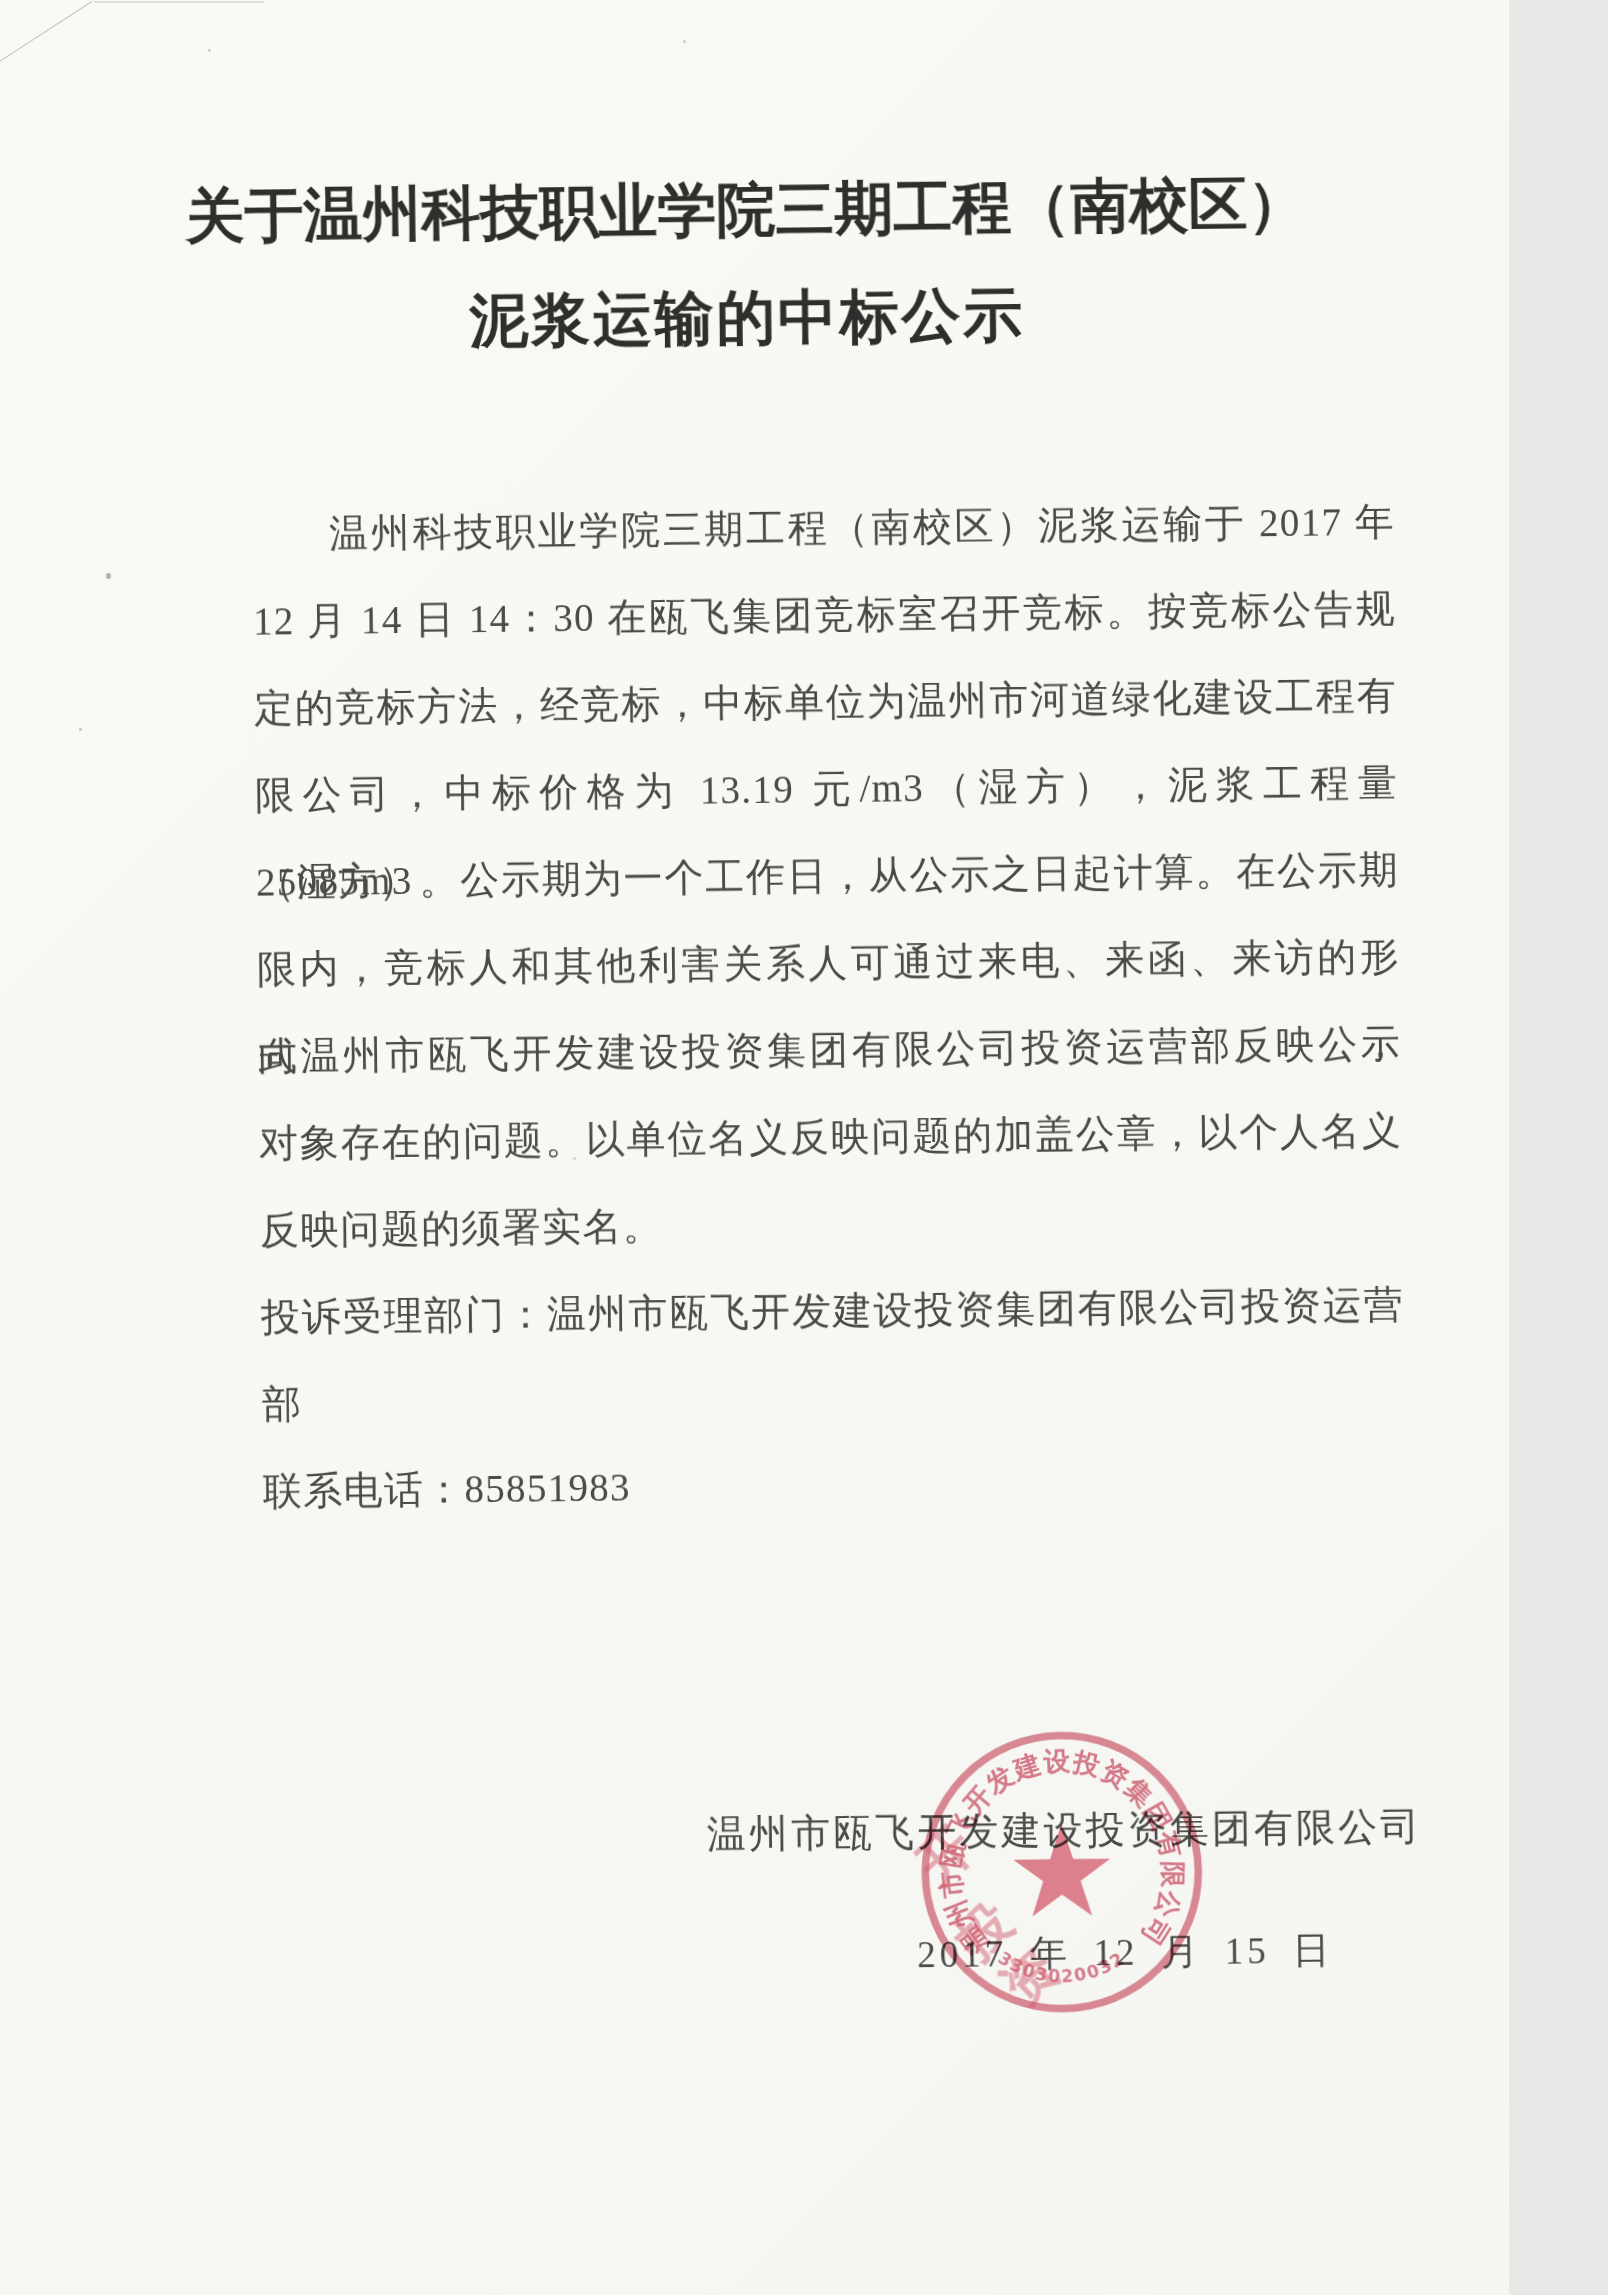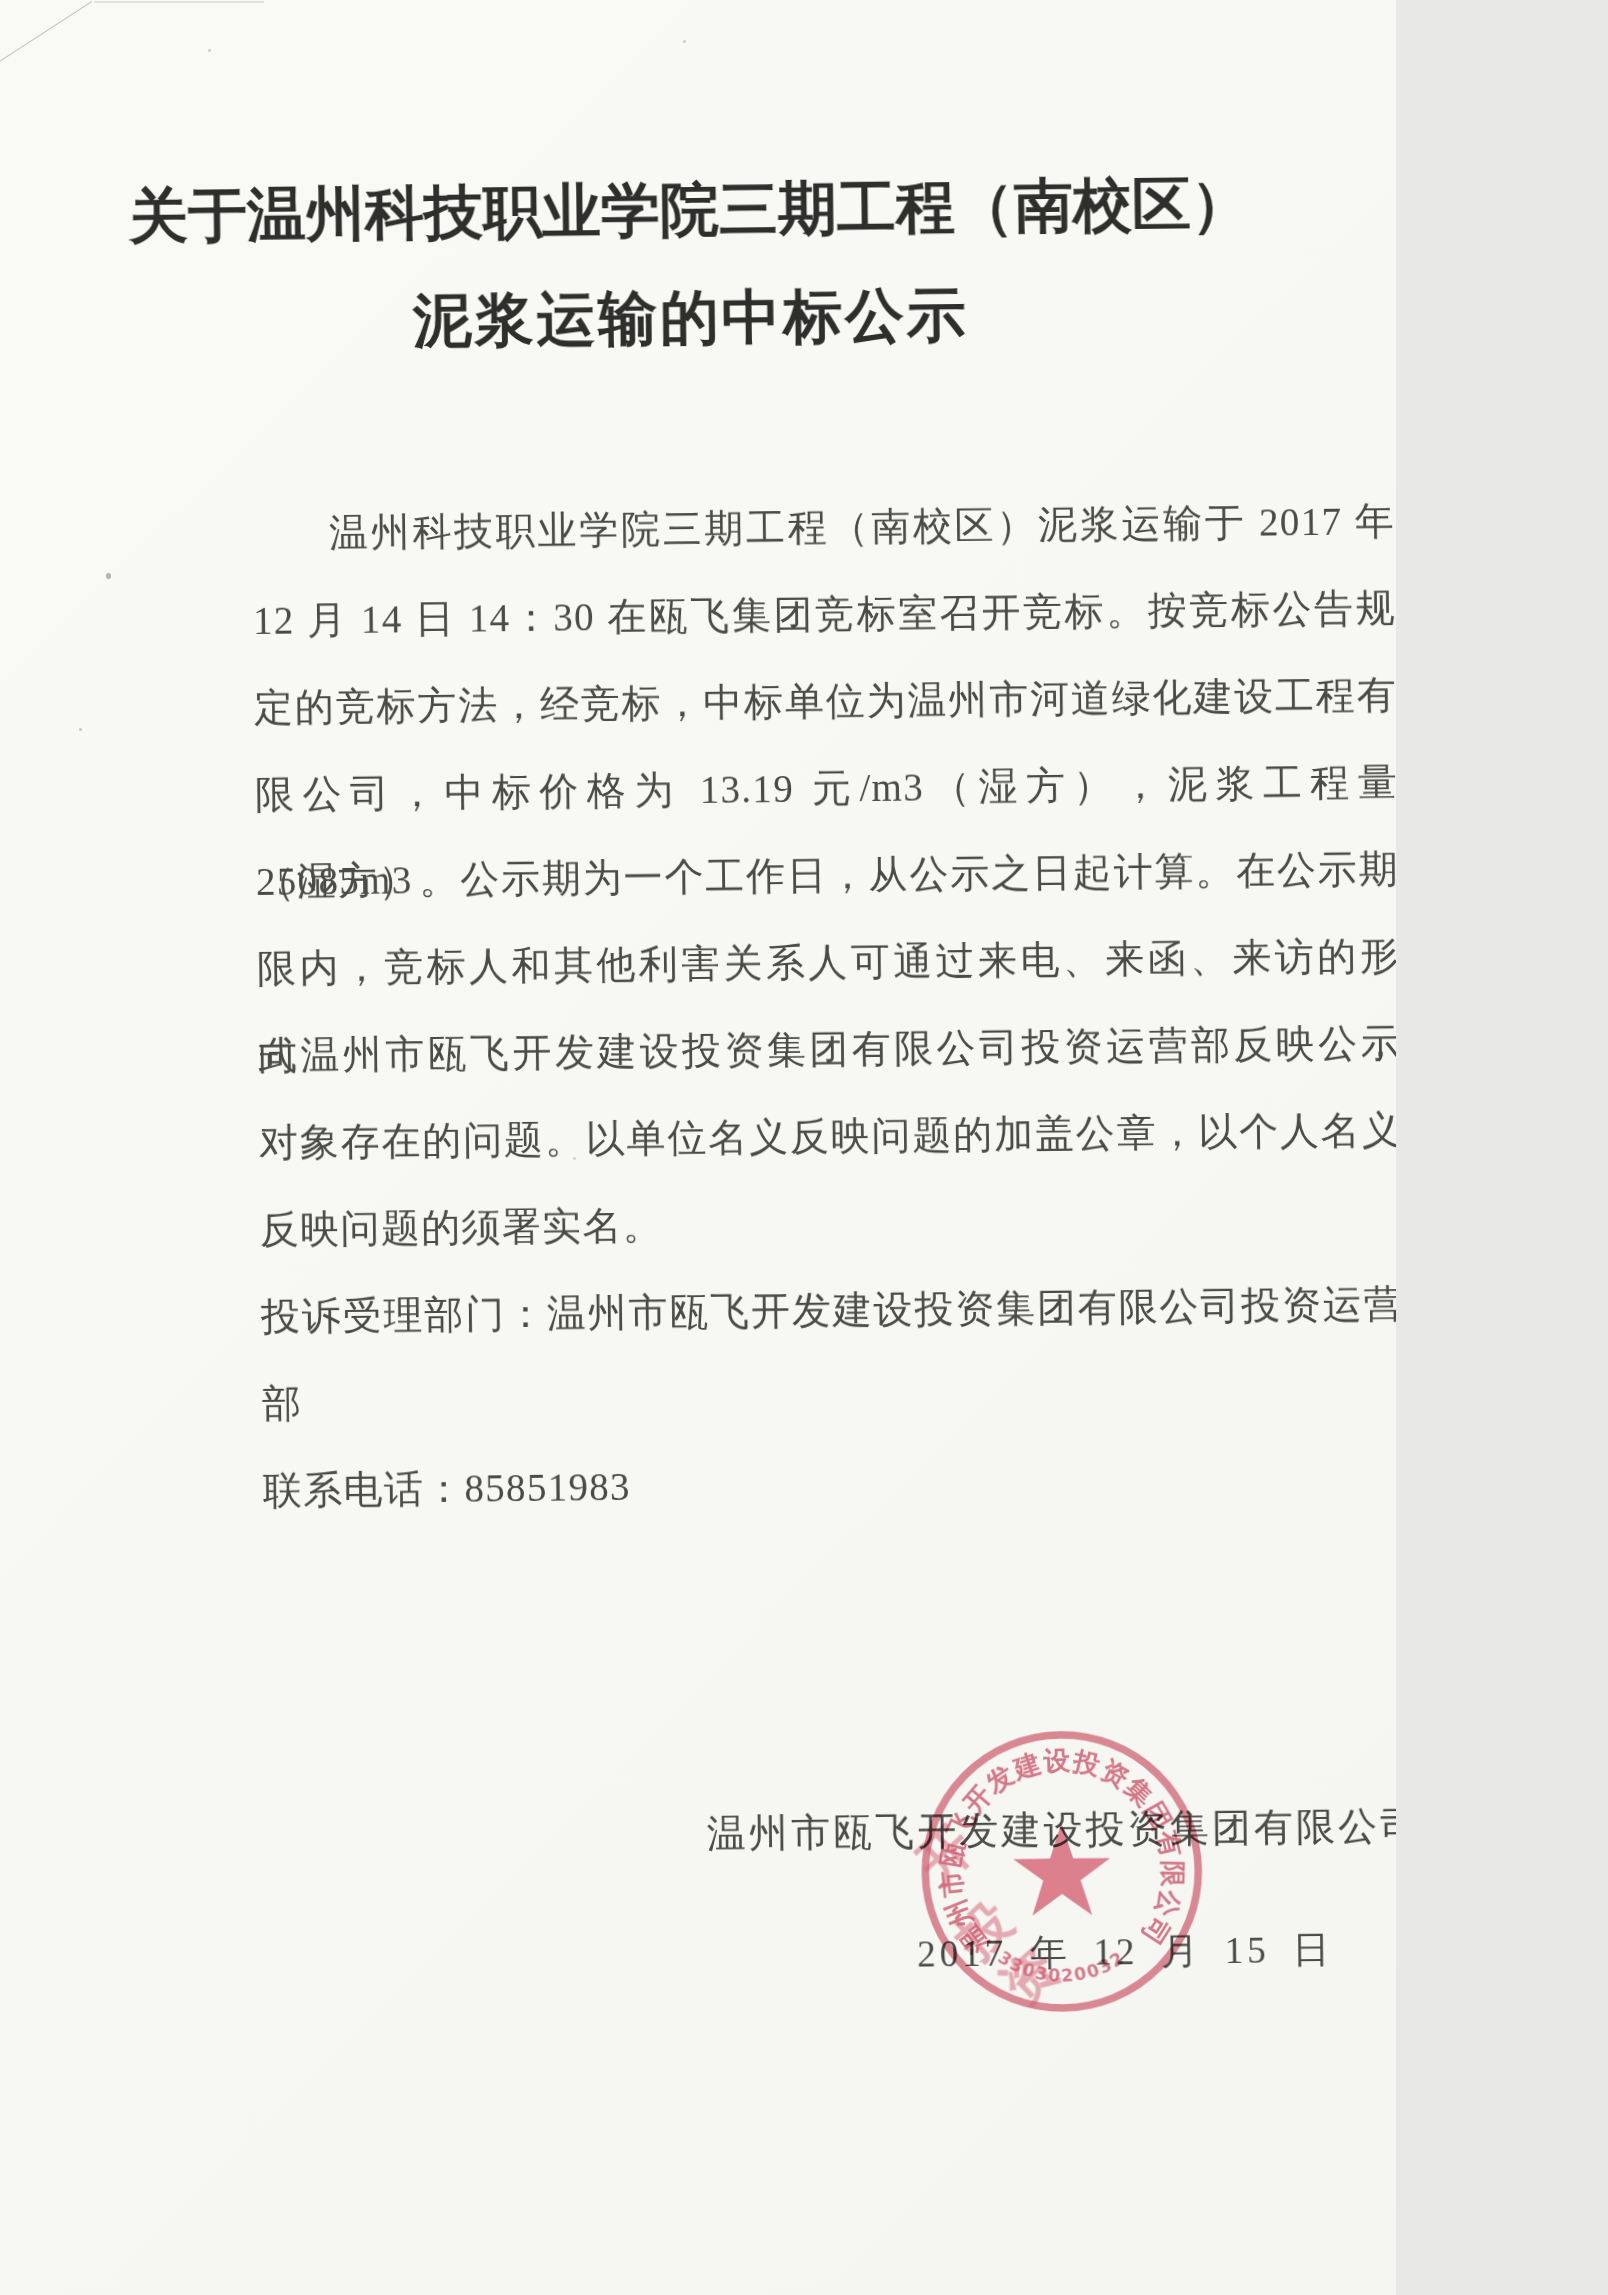--- a/index.html
+++ b/index.html
@@ -1,18 +1,18 @@
 <!DOCTYPE html>
 <html style="font-size:10.7px"><head>
 <meta charset="utf-8">
 <style>
   html,body{margin:0;padding:0;background:#e8e8e6;}
   .page{
     position:relative;
-    width:1396px;height:2295px;
+    width:1509px;height:2295px;
     background:linear-gradient(135deg,#f9f9f6 0%,#f7f7f4 55%,#f5f5f2 100%);
     overflow:hidden;
     font-family:"Liberation Serif","DejaVu Serif",serif;
     color:#454543;
   }
   .skew{position:absolute;inset:0;transform:rotate(-0.65deg);transform-origin:50% 42%;}
 
   
   .title-block{position:absolute;top:168px;left:0;width:100%;text-align:center;
     font-family:"DejaVu Sans","Liberation Sans",sans-serif;font-weight:900;color:#2e2e2c;}

